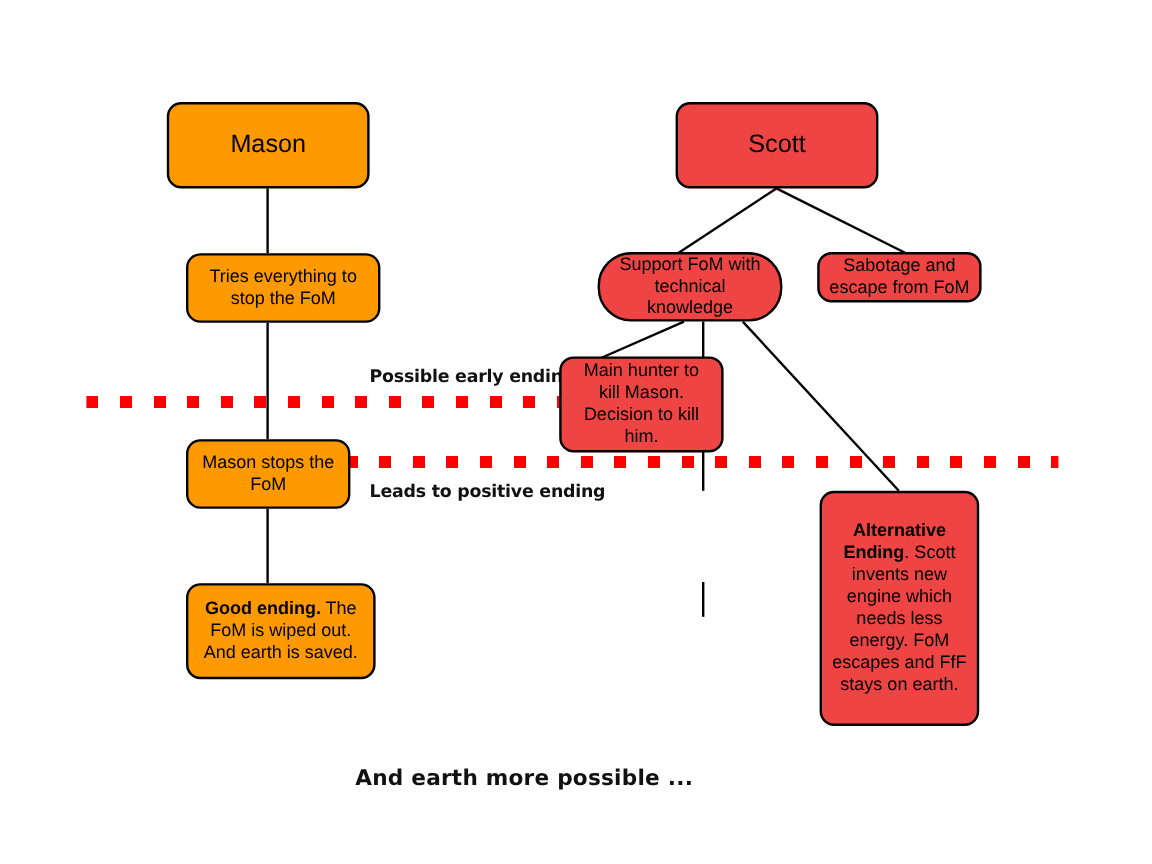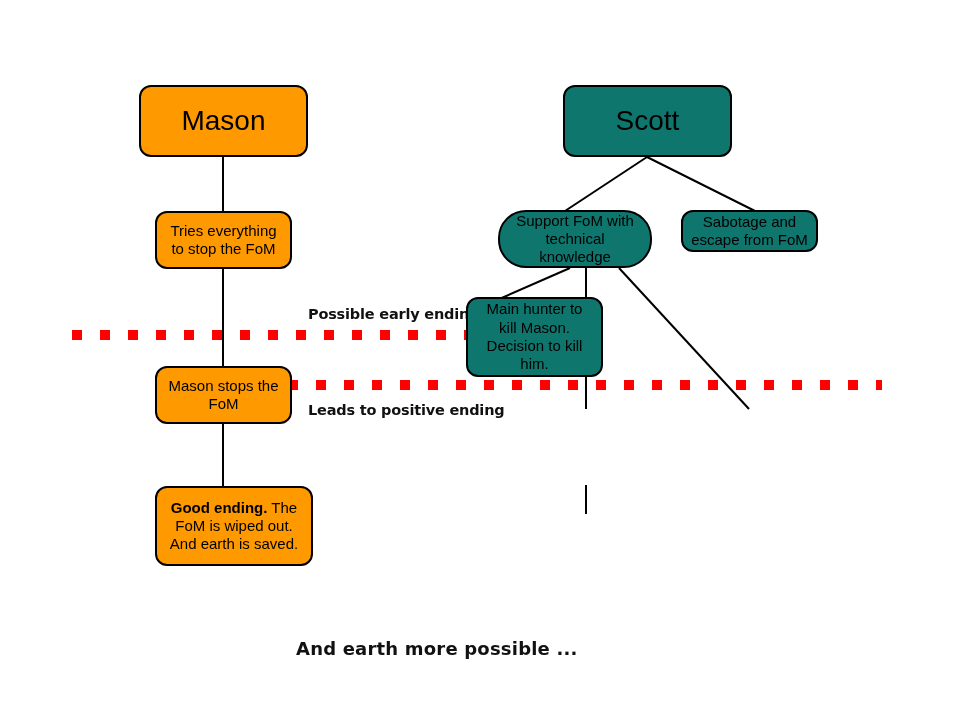--- a/index.html
+++ b/index.html
@@ -34,25 +34,25 @@
     display: flex;
     align-items: center;
     justify-content: center;
     text-align: center;
     font-family: "Liberation Sans", sans-serif;
     color: #000000;
     line-height: 1.22;
     padding: 4px 8px;
   }
   .node.orange { background: #f90; }
-  .node.blue   { background: #0f766e; }
+  .node.blue   { background: #ef4444; }
   .node .txt { display: block; width: 100%; }
   .node b { font-weight: bold; }
 
-  .title-node { font-size: 28px; }
+  .title-node { font-size: 21px; }
   .small-node { font-size: 15px; }
 
   .dash-line {
     position: absolute;
     height: 10px;
     background-image: repeating-linear-gradient(to right,
         #ff0000 0px, #ff0000 10px,
         rgba(255,255,255,0) 10px, rgba(255,255,255,0) 28px);
   }
   .annot {
@@ -98,21 +98,21 @@
   <div class="dash-line" style="left:72px; top:330px; width:400px;"></div>
   <div class="dash-line" style="left:288px; top:380px; width:594px;"></div>
 
   <div class="annot" style="left:308px; top:306px;">Possible early ending</div>
   <div class="annot" style="left:308px; top:402px;">Leads to positive ending</div>
 
   <div class="node orange title-node" style="left:139px; top:85px; width:169px; height:72px;">
     <span class="txt">Mason</span>
   </div>
 
-  <div class="node orange small-node" style="left:155px; top:211px; width:137px; height:58px;">
+  <div class="node orange small-node" style="left:155px; top:211px; width:162px; height:58px;">
     <span class="txt">Tries everything to stop the FoM</span>
   </div>
 
   <div class="node orange small-node" style="left:155px; top:366px; width:137px; height:58px;">
     <span class="txt">Mason stops the FoM</span>
   </div>
 
   <div class="node orange small-node" style="left:155px; top:486px; width:158px; height:80px;">
     <span class="txt">
       <b>Good ending.</b>
@@ -131,16 +131,21 @@
   <div class="node blue small-node" style="left:681px; top:210px; width:137px; height:42px;">
     <span class="txt">Sabotage and escape from FoM</span>
   </div>
 
   <div class="node blue small-node" style="left:466px; top:297px; width:137px; height:80px;">
     <span class="txt">Main hunter to kill Mason. Decision to kill him.</span>
   </div>
 
 
 
+  <div class="node blue small-node" style="left:683px; top:409px; width:133px; height:196px;">
+    <span class="txt">
+      <b>Alternative Ending</b><span>. Scott invents new engine which needs less energy. FoM escapes and FfF stays on earth.</span>
+    </span>
+  </div>
 
   <div class="footer-note" style="left:296px; top:638px;">And earth more possible ...</div>
 
 </div>
 
 </body></html>

